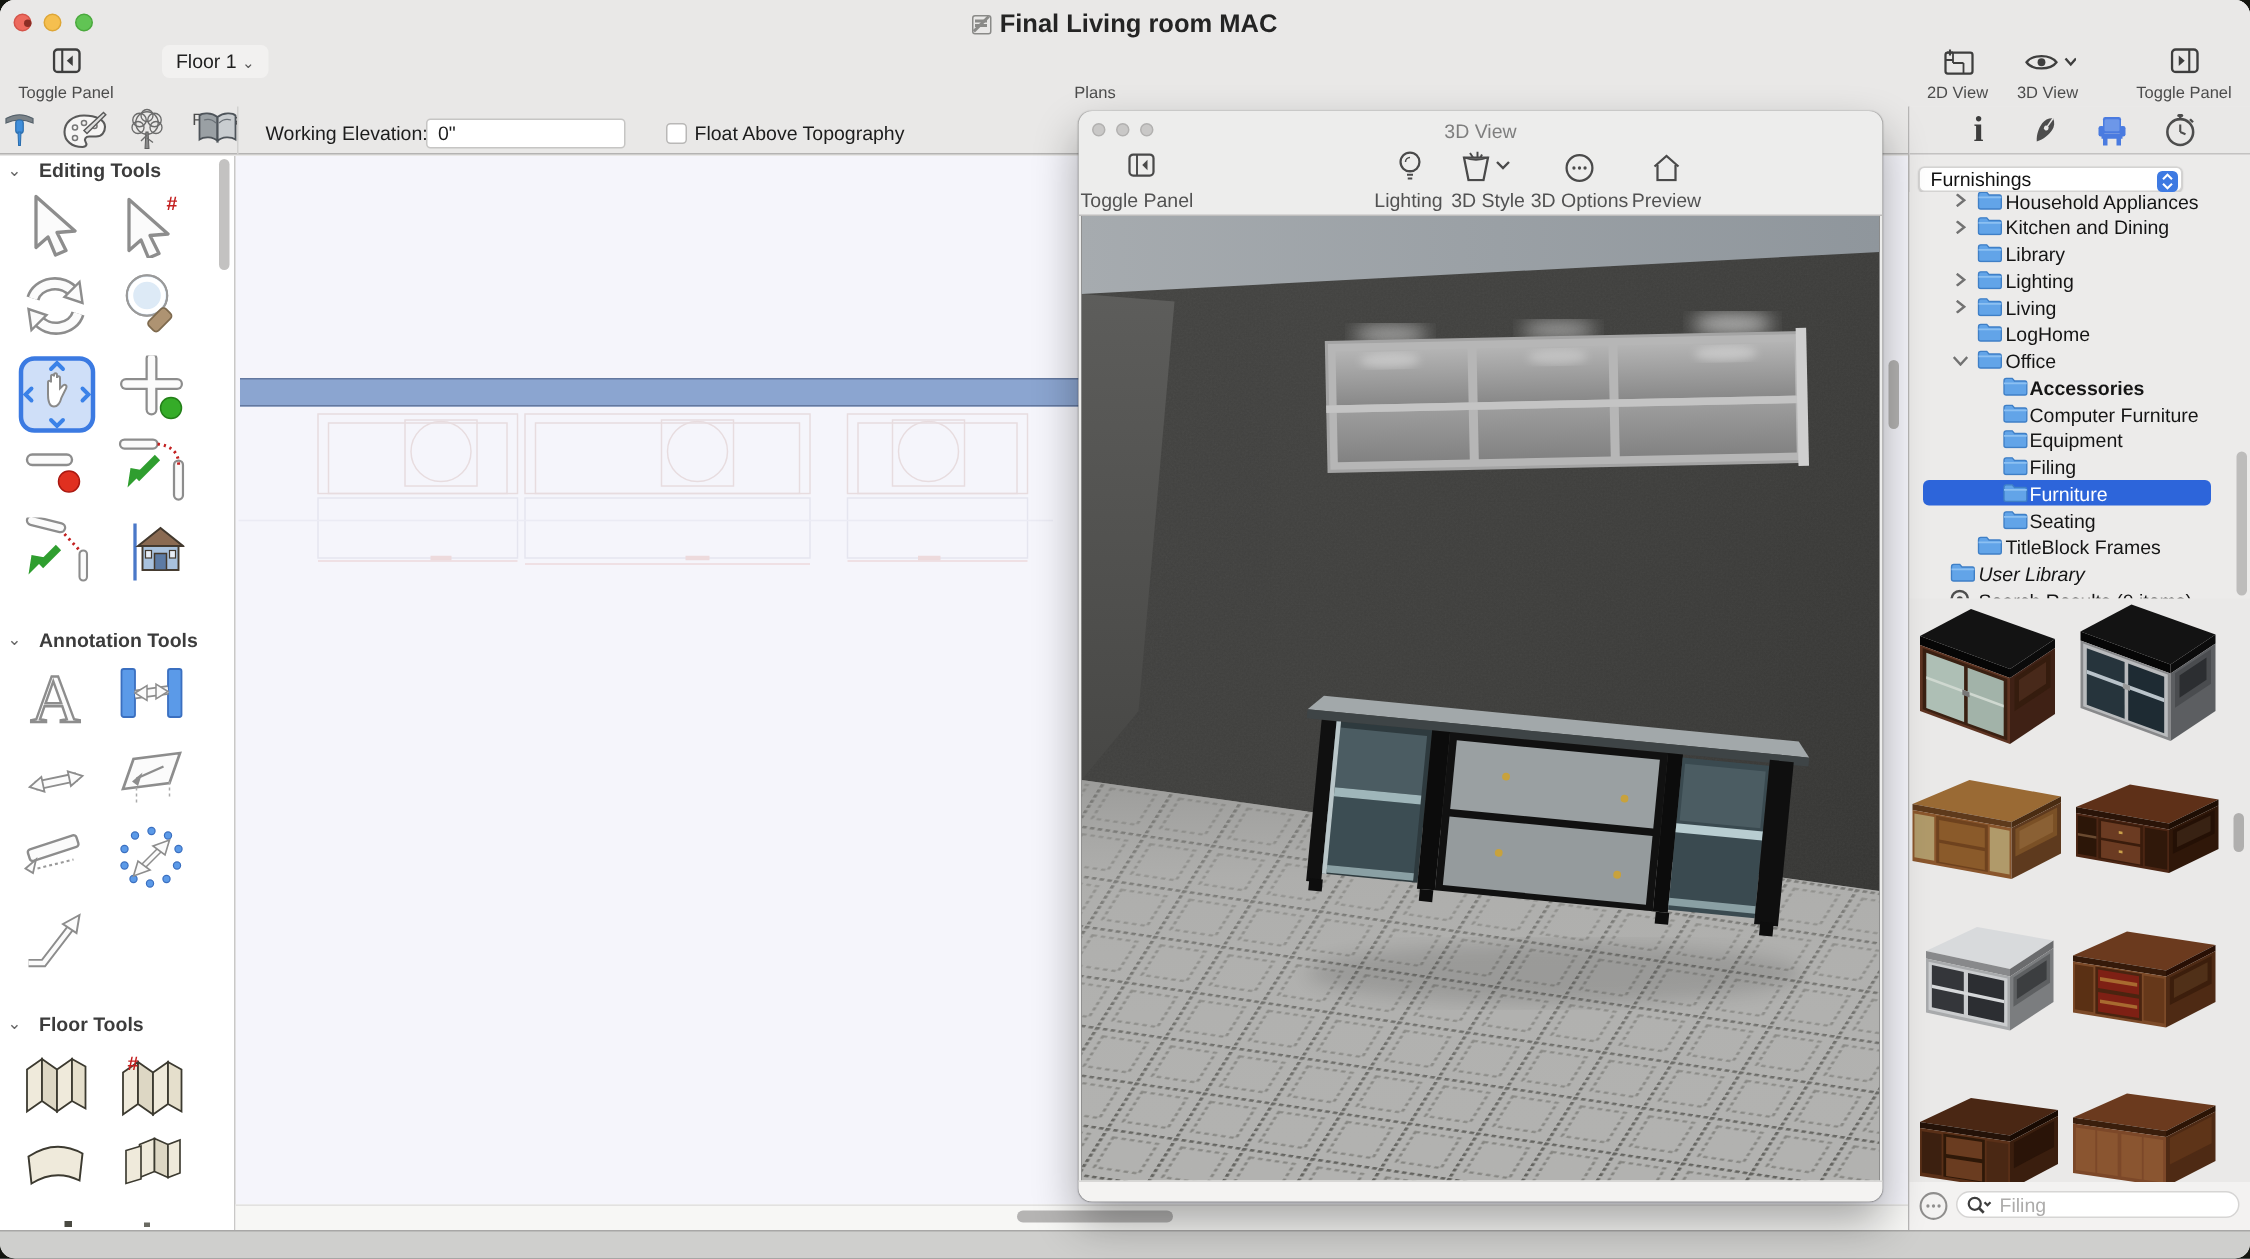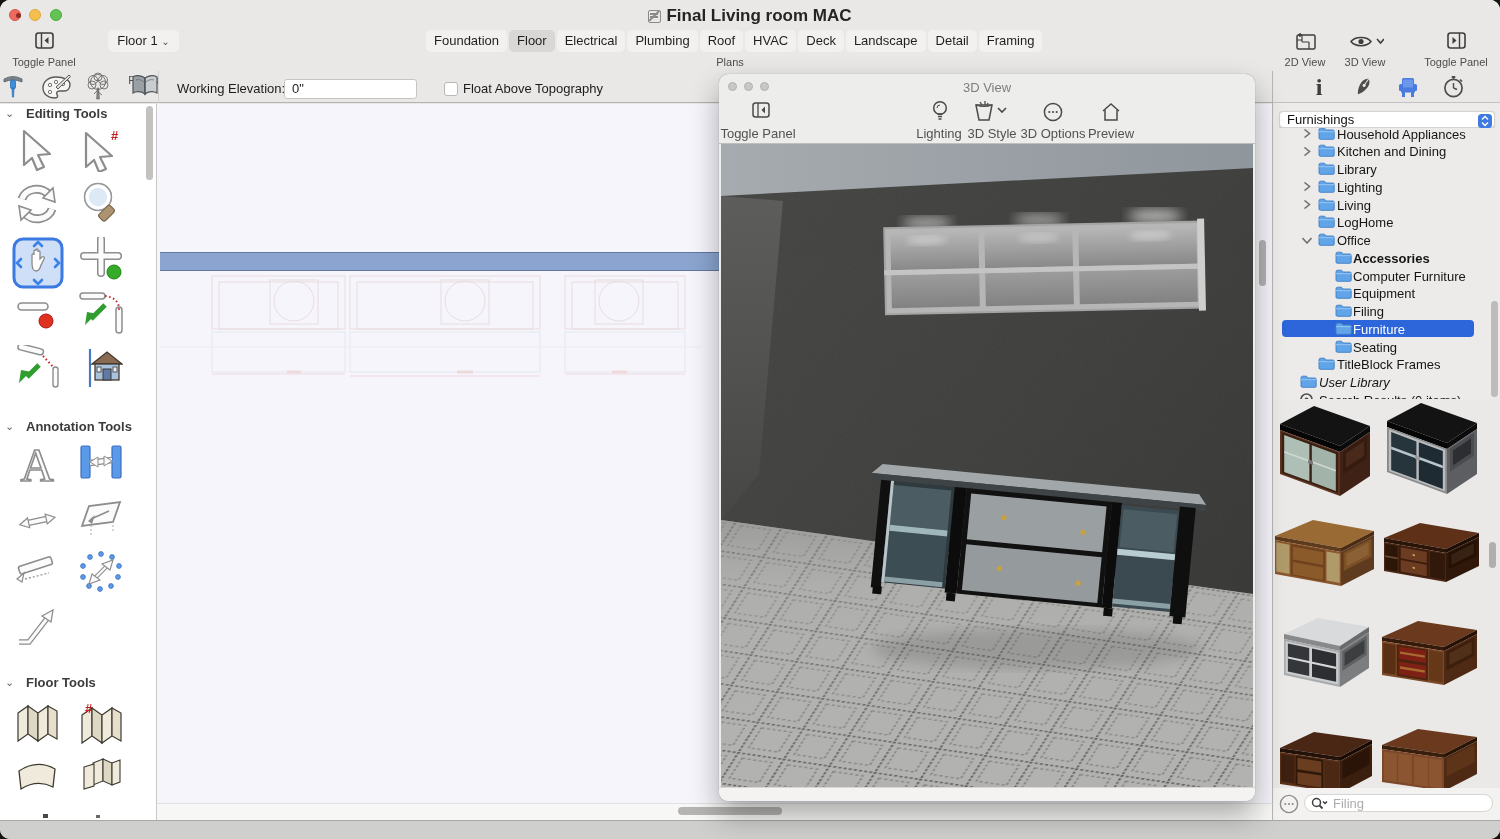--- a/index.html
+++ b/index.html
@@ -30,21 +30,21 @@
 #sidebar{position:absolute;left:0;top:104px;width:157px;height:716px;background:#fff;
  border-right:1px solid #c9c8c7;}
 .shead{position:absolute;font-size:13px;font-weight:bold;color:#3c3c3c;}
 #canvas{position:absolute;left:157px;top:104px;width:1115px;height:699px;background:#f5f5fb;}
 #hscrollzone{position:absolute;left:157px;top:803px;width:1115px;height:17px;background:#f7f7f5;border-top:1px solid #e2e1e0;}
 #hthumb{position:absolute;left:678px;top:807px;width:104px;height:8px;background:#b5b4b3;border-radius:4px;}
 #vthumb{position:absolute;left:1259px;top:240px;width:7px;height:46px;background:#b5b4b3;border-radius:4px;}
 #rightpanel{position:absolute;left:1272px;top:71px;width:228px;height:749px;background:#ecebea;
  border-left:1px solid #b7b6b5;}
 #paneliconrow{position:absolute;left:0;top:0;width:228px;height:32px;background:#e9e8e7;border-bottom:1px solid #c3c2c1;}
-#furndrop{position:absolute;left:6px;top:40px;width:216px;height:17px;background:#fff;
+#furndrop{position:absolute;left:6px;top:40px;width:176px;height:17px;background:#fff;
  border:1px solid #d4d3d2;border-radius:4px;font-size:13px;color:#111;line-height:16px;padding-left:7px;
  box-shadow:0 .5px 1px rgba(0,0,0,.15);}
 #tree{position:absolute;left:0;top:57px;width:221px;height:271px;background:#ecebea;overflow:hidden;font-size:13px;color:#151515;}
 .trow{position:absolute;height:18px;line-height:18px;white-space:nowrap;}
 #thumbs{position:absolute;left:0;top:328px;width:228px;height:389px;background:#eae9e8;overflow:hidden;}
 #searchrow{position:absolute;left:0;top:717px;width:228px;height:32px;background:#f3f2f1;}
 #bottombar{position:absolute;left:0;top:820px;width:1500px;height:19px;background:#cfcfcd;border-top:1px solid #a8a7a6;}
 
 #w3d{position:absolute;left:719px;top:74px;width:536px;height:727px;border-radius:9px;
  background:#ededec;box-shadow:0 14px 30px rgba(0,0,0,.33),0 0 1px rgba(0,0,0,.45);overflow:hidden;}
@@ -70,23 +70,20 @@
 
   <svg class="abs" style="left:35px;top:32px" width="19" height="17" viewBox="0 0 19 17">
     <rect x="1" y="1" width="17" height="15" rx="2.5" fill="none" stroke="#3e3e3e" stroke-width="1.6"></rect>
     <line x1="6.5" y1="1" x2="6.5" y2="16" stroke="#3e3e3e" stroke-width="1.4"></line>
     <path d="M13.5 5 L9.5 8.5 L13.5 12 Z" fill="#3e3e3e"></path>
   </svg>
   <div class="lbl" style="left:7px;top:56px;width:74px;">Toggle Panel</div>
   <div id="floorbtn">Floor 1 <span style="font-size:10px;color:#555;">⌄</span></div>
   <div class="lbl" style="left:108px;top:74px;width:71px;text-align:center;">Floors</div>
 
-  <div class="abs" style="left:425px;top:30px;white-space:nowrap;">
-    <span class="seg">Foundation</span><span class="seg sel">Floor</span><span class="seg">Electrical</span><span class="seg">Plumbing</span><span class="seg">Roof</span><span class="seg">HVAC</span><span class="seg">Deck</span><span class="seg">Landscape</span><span class="seg">Detail</span><span class="seg">Framing</span>
-  </div>
   <div class="lbl" style="left:680px;top:56px;width:100px;">Plans</div>
 
   <svg class="abs" style="left:1296px;top:32px" width="20" height="18" viewBox="0 0 20 18">
     <rect x="1" y="3" width="18" height="14" rx="1.5" fill="none" stroke="#3e3e3e" stroke-width="1.5"></rect>
     <path d="M6 3 V10 M6 10 H13 M13 10 V17 M1 8 H6" stroke="#3e3e3e" stroke-width="1.2" fill="none"></path>
     <path d="M4 1 V5 M2 3 H6" stroke="#3e3e3e" stroke-width="1.4"></path>
   </svg>
   <div class="lbl" style="left:1270px;top:56px;width:70px;">2D View</div>
   <svg class="abs" style="left:1350px;top:34px" width="34" height="15" viewBox="0 0 34 15">
     <path d="M1 7.5 C5 2,17 2,21 7.5 C17 13,5 13,1 7.5 Z" fill="none" stroke="#3e3e3e" stroke-width="1.5"></path>

